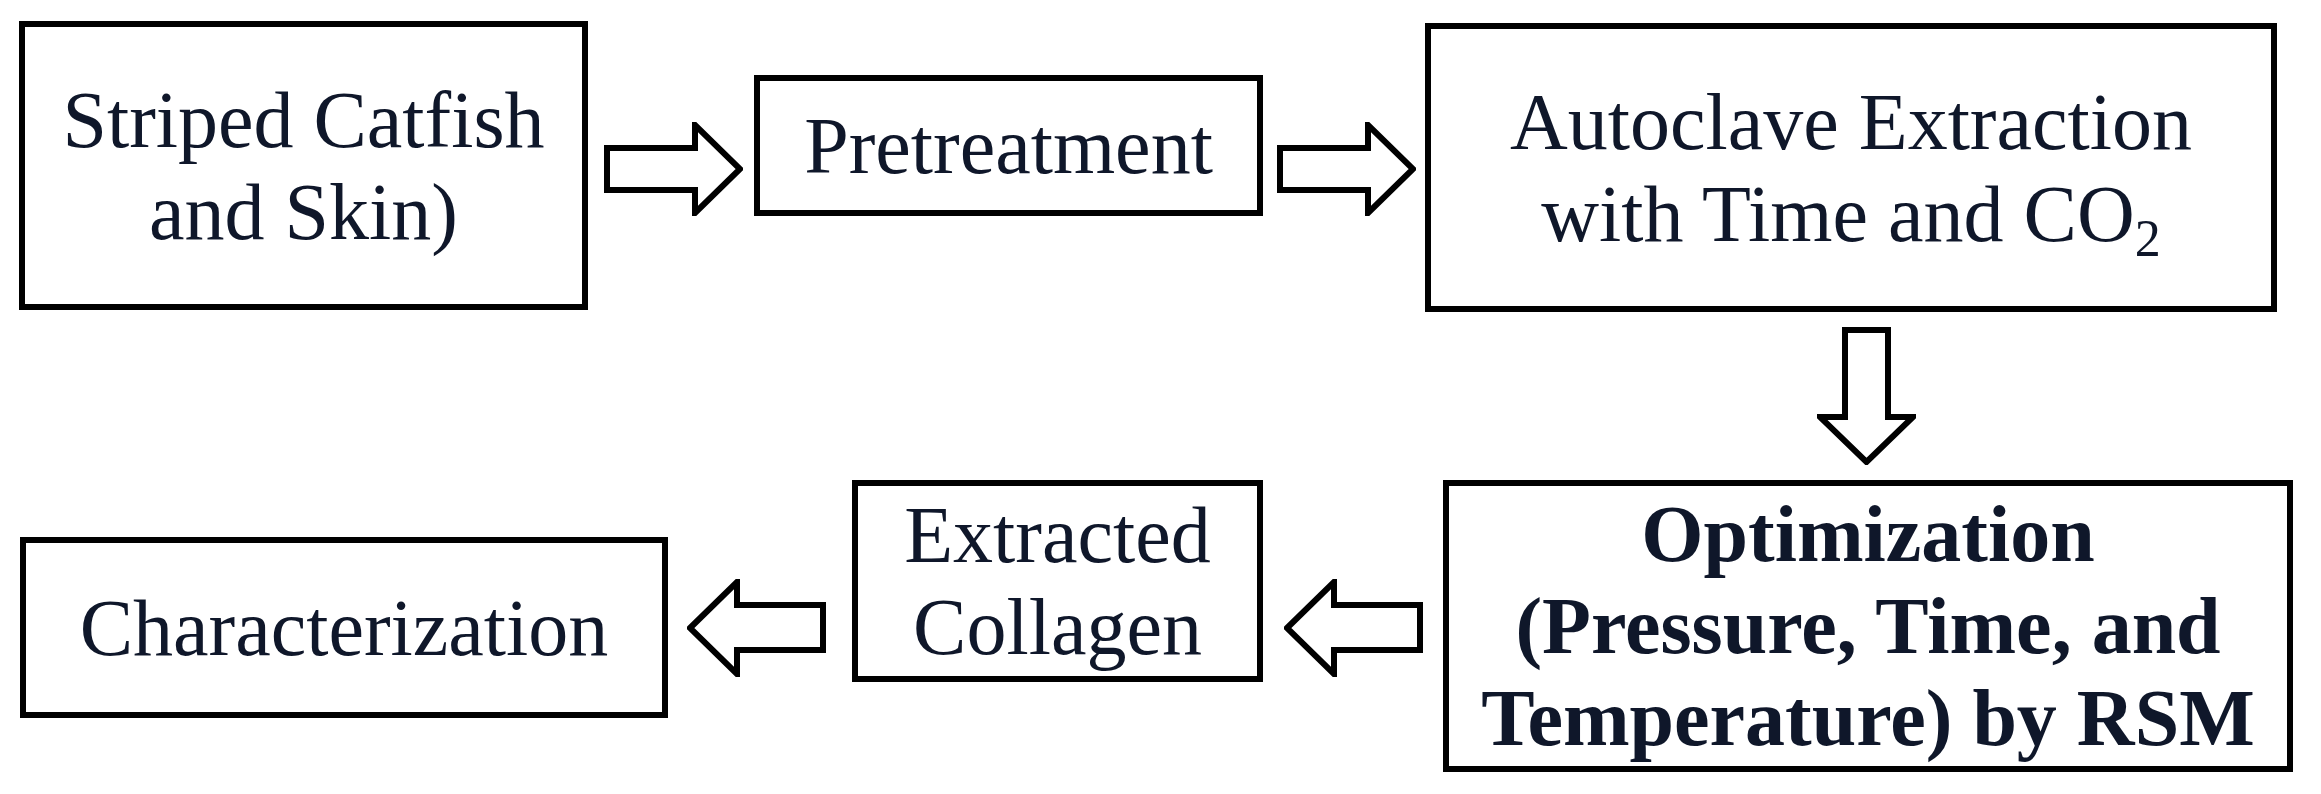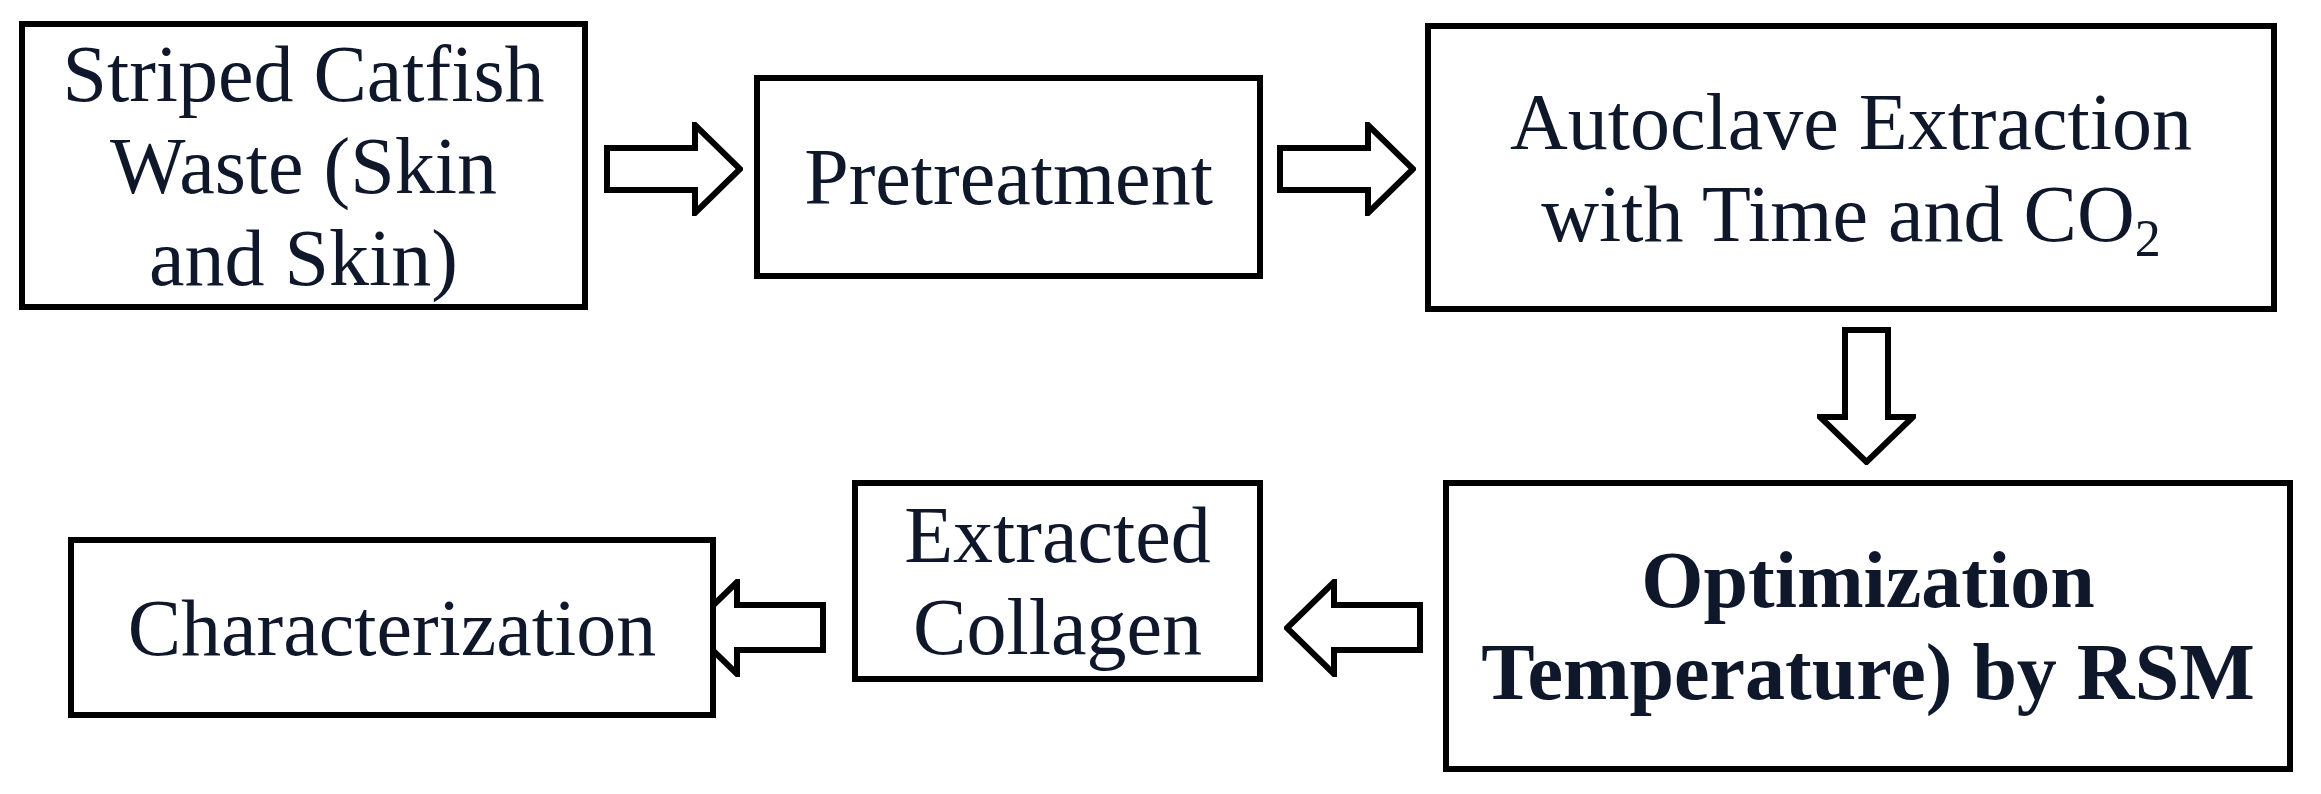--- a/index.html
+++ b/index.html
@@ -38,40 +38,39 @@
     line-height: 0;
   }
   .arrow {
     position: absolute;
   }
   .arrow svg {
     display: block;
   }
   
   #box-waste           { left: 19px;   top: 21px;  width: 569px; height: 289px; }
-  #box-pretreatment    { left: 754px;  top: 75px;  width: 509px; height: 204px; }
+  #box-pretreatment    { left: 754px;  top: 75px;  width: 509px; height: 141px; }
   #box-autoclave       { left: 1425px; top: 23px;  width: 852px; height: 289px; }
   #box-optimization    { left: 1443px; top: 480px; width: 850px; height: 292px; font-weight: bold; }
   #box-collagen        { left: 852px;  top: 480px; width: 411px; height: 202px; }
-  #box-characterization{ left: 20px;   top: 537px; width: 648px; height: 181px; margin-left: 48px; }
+  #box-characterization{ left: 20px;   top: 537px; width: 648px; height: 181px; }
   
   #arrow-1 { left: 604px;  top: 122px; }
   #arrow-2 { left: 1277px; top: 122px; }
   #arrow-3 { left: 1817px; top: 327px; }
   #arrow-4 { left: 1284px; top: 579px; }
   #arrow-5 { left: 687px;  top: 579px; }
 </style>
 </head>
 <body>
 
 <div id="stage">
 
   <div class="box" id="box-waste">
     <div class="line">Striped Catfish</div>
-    <div class="line">Waste (Skin</div>
     <div class="line">and Skin)</div>
   </div>
 
   <div class="arrow" id="arrow-1">
     <svg width="139" height="94" viewBox="0 0 139 94">
       <polygon points="3,26 91,26 91,3 136,47 91,91 91,68 3,68" fill="#ffffff" stroke="#000000" stroke-width="6" stroke-linejoin="miter"></polygon>
     </svg>
   </div>
 
   <div class="box" id="box-pretreatment">
@@ -90,20 +89,21 @@
   </div>
 
   <div class="arrow" id="arrow-3">
     <svg width="99" height="138" viewBox="0 0 99 138">
       <polygon points="28,3 71,3 71,90 96,90 49.5,135 3,90 28,90" fill="#ffffff" stroke="#000000" stroke-width="6" stroke-linejoin="miter"></polygon>
     </svg>
   </div>
 
   <div class="box" id="box-optimization">
     <div class="line">Optimization</div>
+    <div class="line">(Pressure, Time, and</div>
     <div class="line">Temperature) by RSM</div>
   </div>
 
   <div class="arrow" id="arrow-4">
     <svg width="139" height="98" viewBox="0 0 139 98">
       <polygon points="3,49 50,3 50,26 136,26 136,71 50,71 50,95" fill="#ffffff" stroke="#000000" stroke-width="6" stroke-linejoin="miter"></polygon>
     </svg>
   </div>
 
   <div class="box" id="box-collagen">

